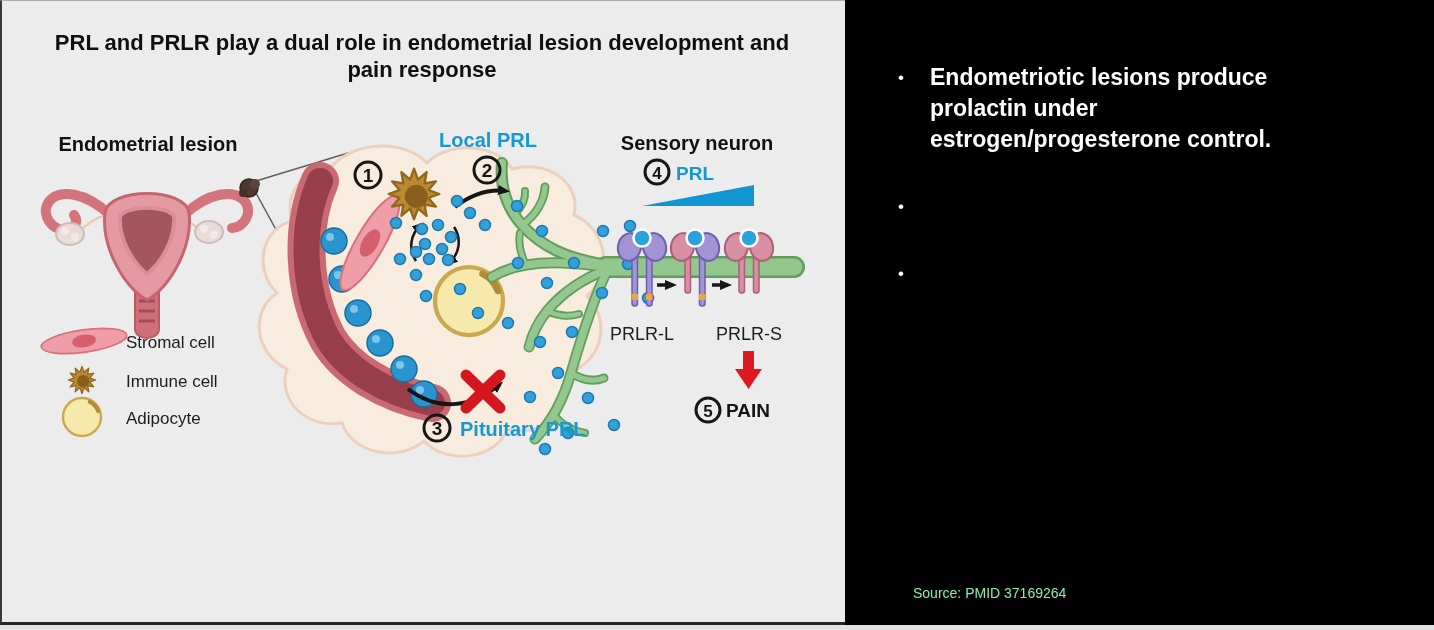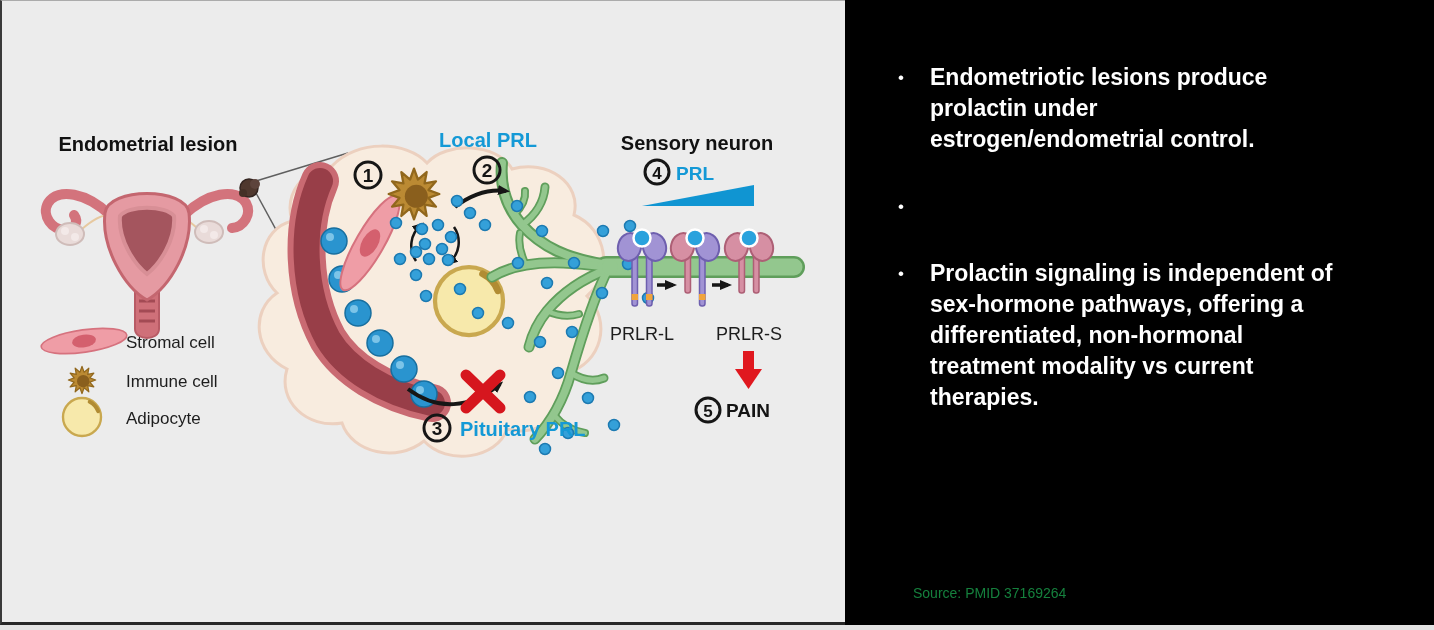--- a/index.html
+++ b/index.html
@@ -18,28 +18,30 @@
   .blue-label{font-size:20px;font-weight:bold;fill:#1499d6;}
   .legend-label{font-size:17px;fill:#1d1d1d;}
   .receptor-label{font-size:18px;fill:#1d1d1d;}
   .num-text{font-size:19px;font-weight:bold;fill:#141414;text-anchor:middle;}
   .num-circle{fill:none;stroke:#161616;stroke-width:3;}
   .pain-label{font-size:19px;font-weight:bold;fill:#141414;}
   .bullets{position:absolute;left:53px;top:62px;width:500px;}
   .bullet{display:flex;gap:21px;margin-bottom:36px;color:#fff;}
   .bullet .marker{font-size:17px;line-height:31px;width:11px;flex:none;}
   .bullet .text{font-size:23px;line-height:31px;font-weight:bold;white-space:pre-line;}
-  .source{position:absolute;left:68px;bottom:24px;font-size:14px;color:#15803d;}
+  .source{position:absolute;left:68px;bottom:24px;font-size:14px;color:#86efac;}
 </style>
 </head>
 <body>
 
 <div class="slide">
 
   <div class="left-panel">
+    <div class="fig-title">PRL and PRLR play a dual role in endometrial lesion development and
+pain response</div>
 
     <svg width="845" height="625" viewBox="0 0 845 625">
       <defs>
         <marker id="ah" markerWidth="12" markerHeight="10" refX="8" refY="5" orient="auto" markerUnits="userSpaceOnUse">
           <path d="M0,0 L12,5 L0,10 Z" fill="#161616"></path>
         </marker>
         <g id="prl-dot">
           <circle r="5.5" fill="#34a0d9" stroke="#1d7ab1" stroke-width="1.5"></circle>
         </g>
         <g id="big-sphere">
@@ -275,31 +277,26 @@
       <text x="724" y="416" class="pain-label">PAIN</text>
     </svg>
   </div>
 
   <div class="right-panel">
     <div class="bullets">
       <div class="bullet">
         <span class="marker">•</span>
         <div class="text">Endometriotic lesions produce
 prolactin under
-estrogen/endometrial control.</div>
+estrogen/progesterone control.</div>
       </div>
       <div class="bullet">
         <span class="marker">•</span>
       </div>
       <div class="bullet">
         <span class="marker">•</span>
-        <div class="text">Prolactin signaling is independent of
-sex-hormone pathways, offering a
-differentiated, non-hormonal
-treatment modality vs current
-therapies.</div>
       </div>
     </div>
     <div class="source">Source: PMID 37169264</div>
   </div>
 
   <div class="bottom-strip"></div>
 </div>
 
 </body></html>

